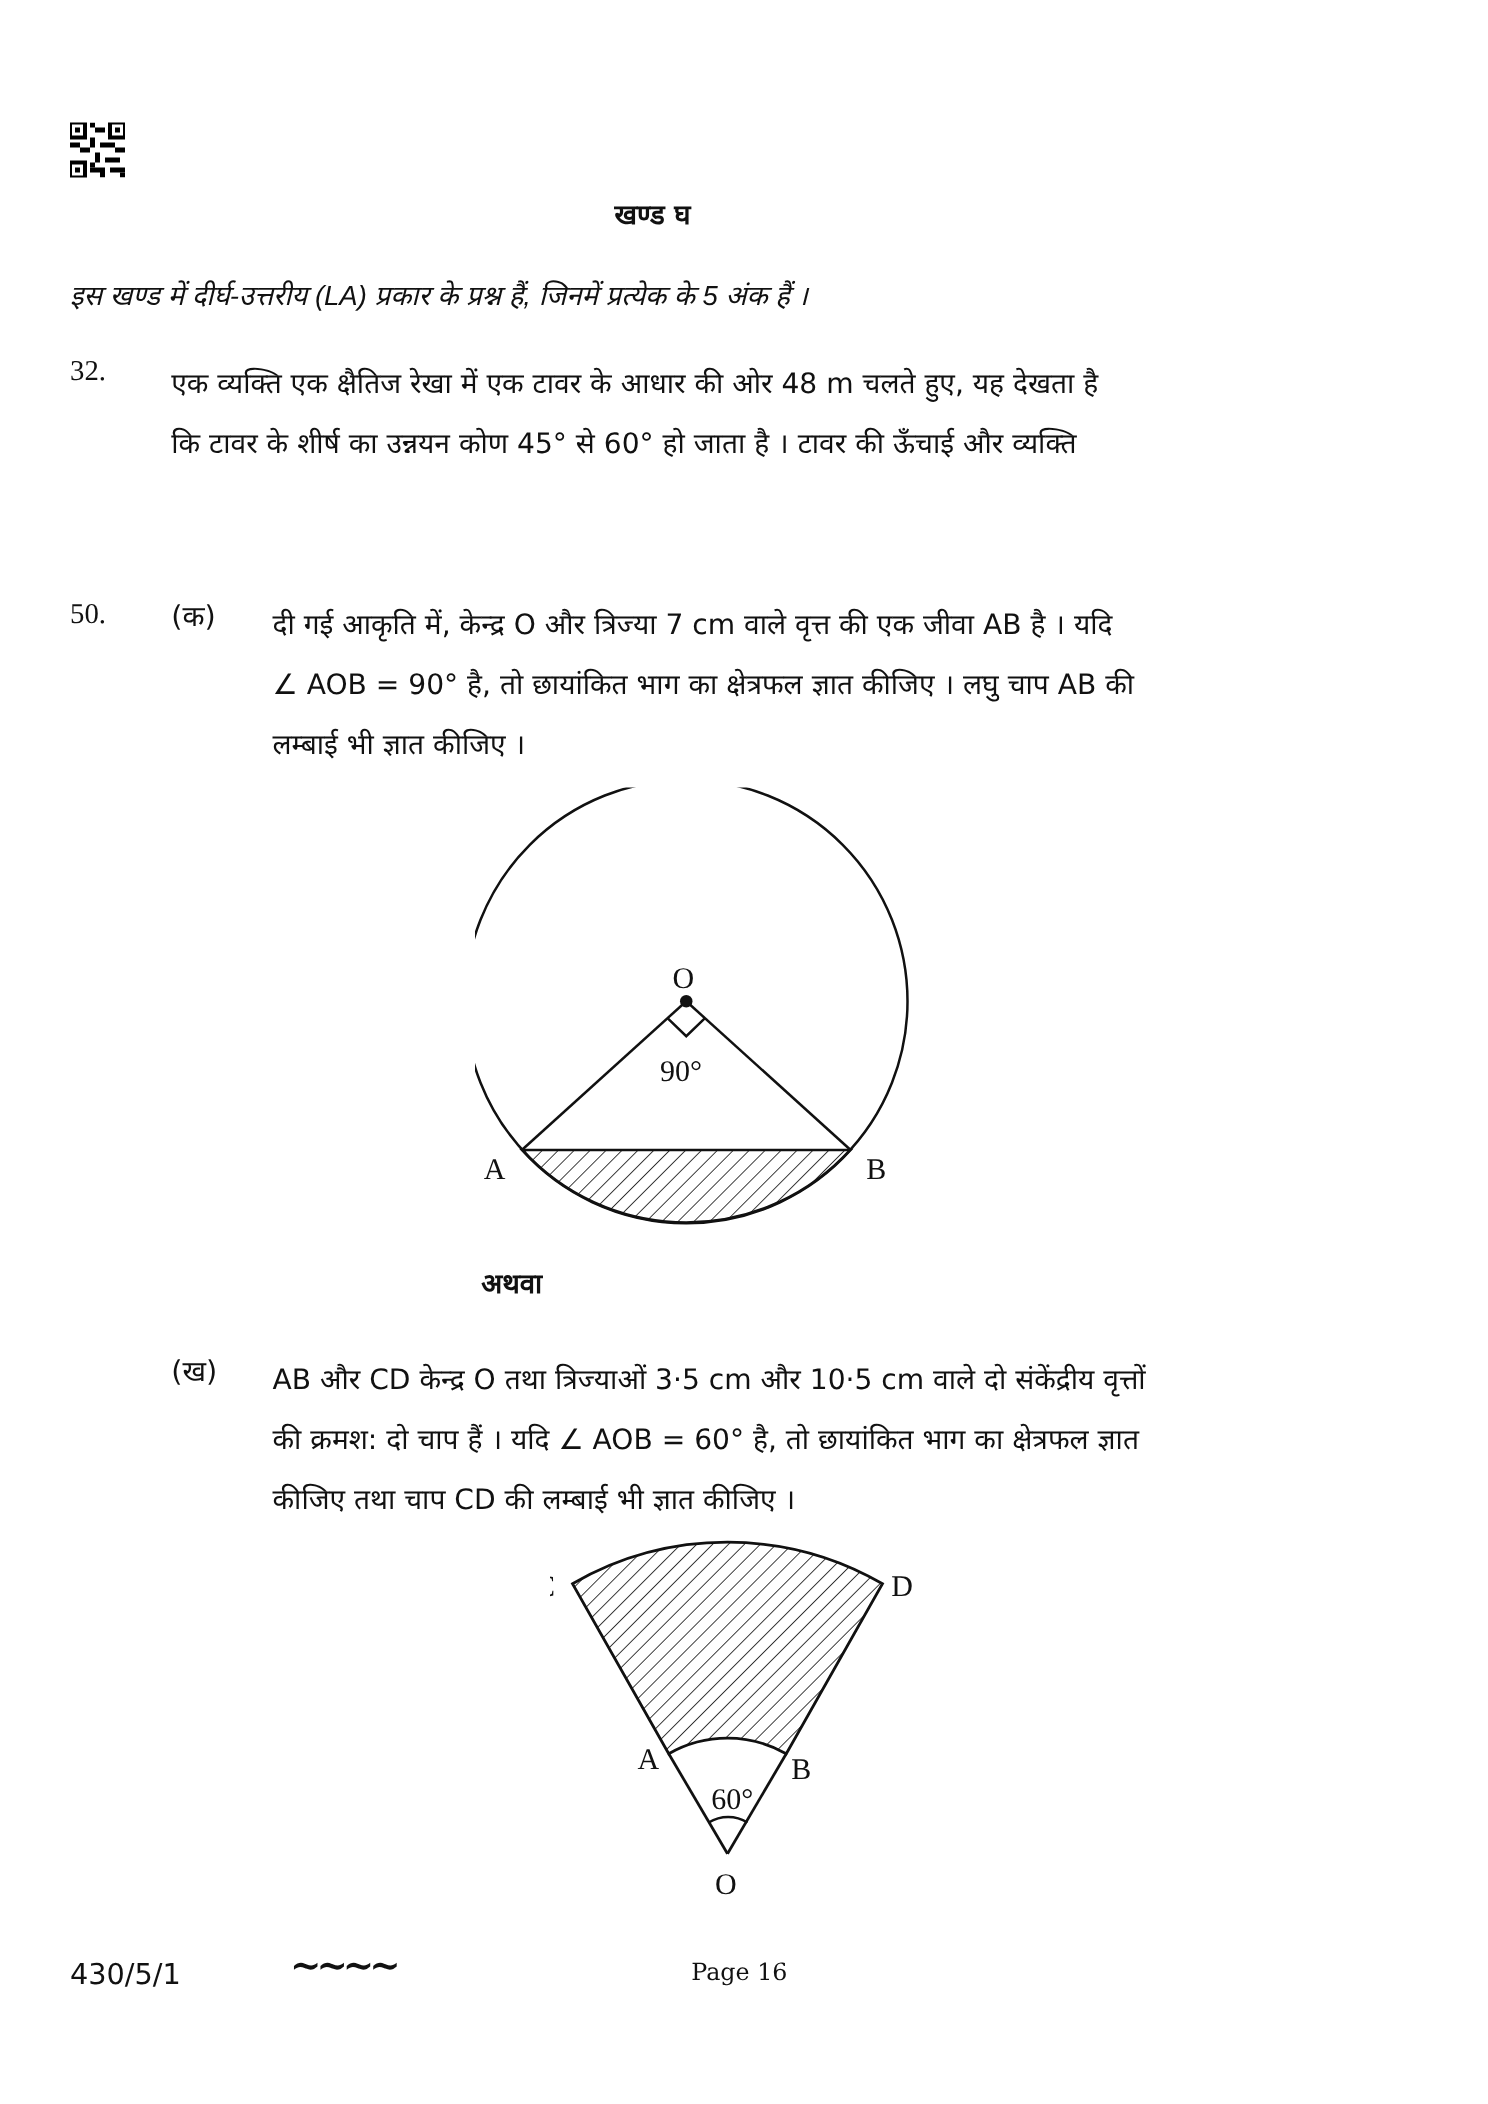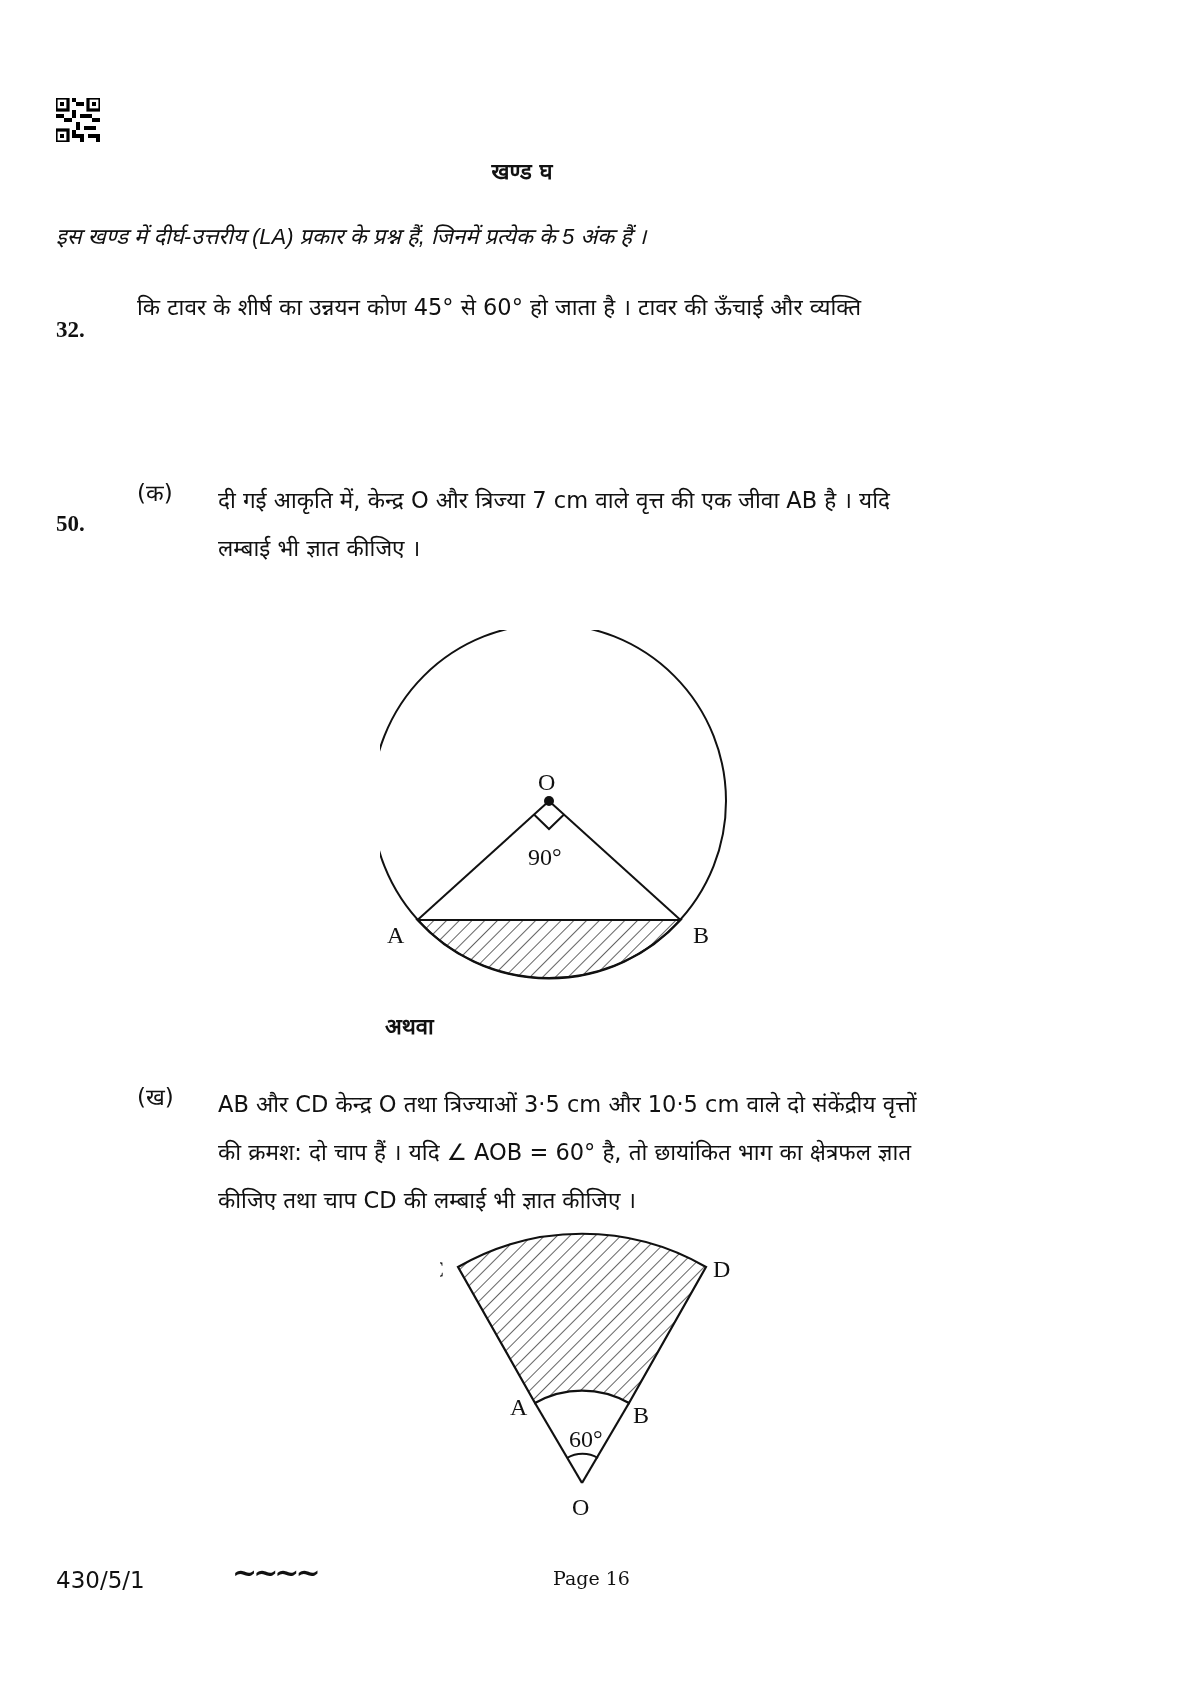--- a/index.html
+++ b/index.html
@@ -10,21 +10,21 @@
   .abs { position: absolute; }
   .qr { left: 56px; top: 98px; width: 44px; height: 44px; }
   .section-title {
     left: 0; width: 1044px; top: 155px; text-align: center;
     font-size: 22px; font-weight: bold; font-family: "DejaVu Sans", sans-serif;
   }
   .section-note {
     left: 56px; top: 220px; font-size: 22px; font-style: italic;
     font-family: Liberation Sans, sans-serif;
   }
-  .qnum { font-size: 23px; font-weight: bold; font-family: "Liberation Serif", serif; margin-top: 33px; }
+  .qnum { font-size: 23px; font-weight: normal; font-family: "Liberation Serif", serif; }
   .qline {
     font-size: 22.5px; font-family: "DejaVu Sans", sans-serif; line-height: 48px;
     white-space: nowrap;
   }
   .q32-num { left: 56px; top: 284px; }
   .q32-text { left: 137px; top: 283px; width: 940px; }
   .q33-num { left: 56px; top: 478px; }
   .q33-sub { left: 137px; top: 476px; font-size: 23px; font-family: "DejaVu Sans", sans-serif; }
   .q33-text { left: 218px; top: 476px; width: 860px; }
   .or-label {
@@ -65,27 +65,29 @@
   <rect x="9" y="7" width="1" height="1" fill="#000"></rect>
     <rect x="4" y="8" width="1" height="1" fill="#000"></rect>
     <rect x="10" y="10" width="1" height="1" fill="#000"></rect>
 </svg>
 
 <div class="abs section-title">खण्ड घ</div>
 <div class="abs section-note">इस खण्ड में दीर्घ-उत्तरीय (LA) प्रकार के प्रश्न हैं, जिनमें प्रत्येक के 5 अंक हैं ।</div>
 
 <div class="abs qnum q32-num">32.</div>
 <div class="abs q32-text">
+  <div class="qline">एक व्यक्ति एक क्षैतिज रेखा में एक टावर के आधार की ओर 48 m चलते हुए, यह देखता है</div>
   <div class="qline">कि टावर के शीर्ष का उन्नयन कोण 45° से 60° हो जाता है । टावर की ऊँचाई और व्यक्ति</div>
 </div>
 
 <div class="abs qnum q33-num">50.</div>
 <div class="abs q33-sub">(क)</div>
 <div class="abs q33-text">
   <div class="qline">दी गई आकृति में, केन्द्र O और त्रिज्या 7 cm वाले वृत्त की एक जीवा AB है । यदि</div>
+  <div class="qline">∠ AOB = 90° है, तो छायांकित भाग का क्षेत्रफल ज्ञात कीजिए । लघु चाप AB की</div>
   <div class="qline">लम्बाई भी ज्ञात कीजिए ।</div>
 </div>
 
 <svg class="abs fig1" width="360" height="360" viewBox="0 0 360 360">
   <defs>
     <pattern id="hatch1" patternUnits="userSpaceOnUse" width="9" height="9" patternTransform="rotate(45)">
       <line x1="0" y1="0" x2="0" y2="9" stroke="#111" stroke-width="1.3"></line>
     </pattern>
     <clipPath id="segclip">
       <path d="M 37.5 290 A 177 177 0 0 0 300.5 290 Z"></path>

